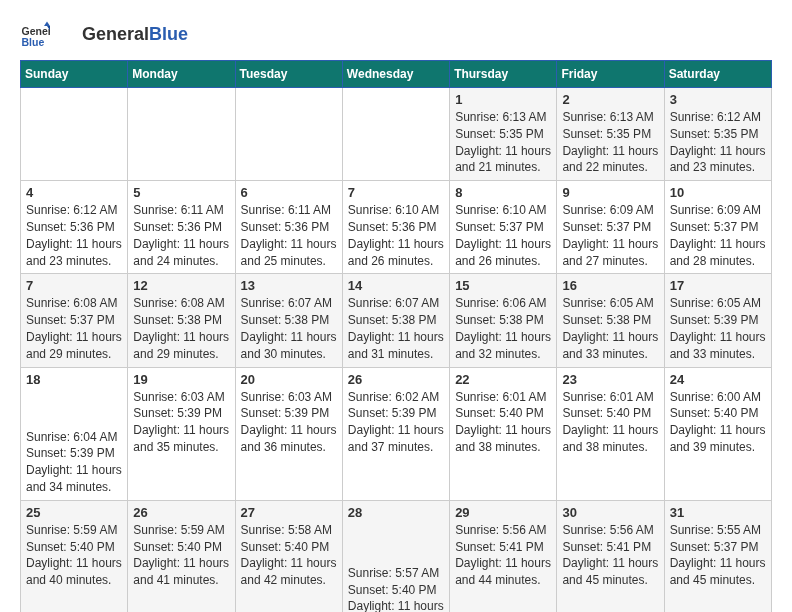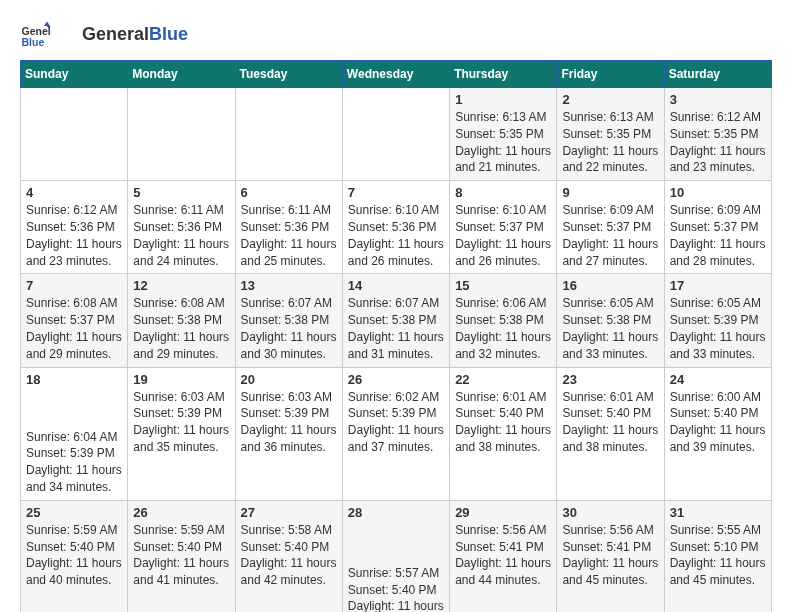--- a/index.html
+++ b/index.html
@@ -336,19 +336,19 @@
         <td>
           <div class="day-number">30</div>
           <div class="day-info" style="white-space: pre-line;">Sunrise: 5:56 AM
 Sunset: 5:41 PM
 Daylight: 11 hours
 and 45 minutes.</div>
         </td>
         <td>
           <div class="day-number">31</div>
           <div class="day-info" style="white-space: pre-line;">Sunrise: 5:55 AM
-Sunset: 5:10 PM
+Sunset: 5:37 PM
 Daylight: 11 hours
 and 45 minutes.</div>
         </td>
       </tr>
     </tbody>
 </table>
 
 </body></html>

